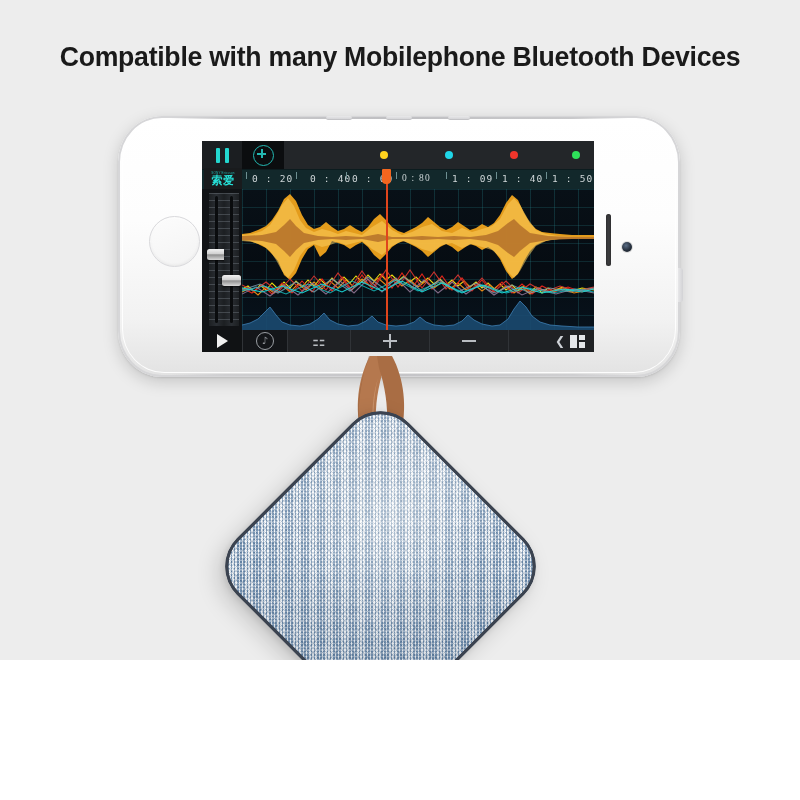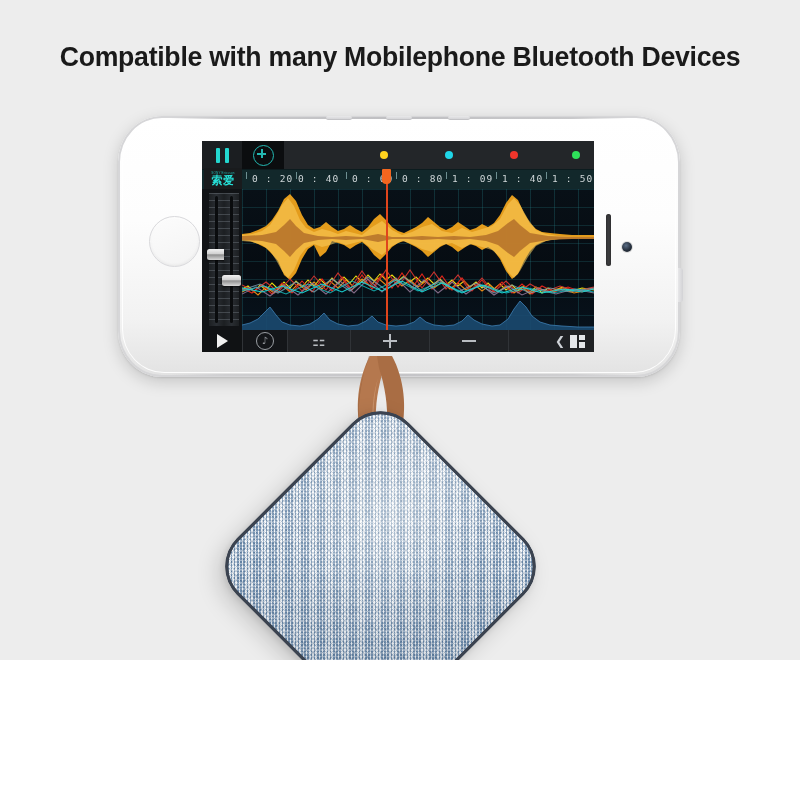--- a/index.html
+++ b/index.html
@@ -517,25 +517,25 @@
 
       <div class="app-ruler">
         <div class="ruler-logo">
           <span class="sub">SONY Ericsson</span>
           <span class="cjk">索爱</span>
         </div>
         <div class="ruler-track">
           <span class="ruler-tick" style="left:4px;"></span>
           <span class="ruler-label" style="left:10px;">0 : 20</span>
           <span class="ruler-tick" style="left:54px;"></span>
-          <span class="ruler-label" style="left:56px;text-align:right;">0 : 40</span>
+          <span class="ruler-label" style="left:68px;text-align:right;">0 : 40</span>
           <span class="ruler-tick" style="left:104px;"></span>
           <span class="ruler-label" style="left:110px;">0 : 60</span>
           <span class="ruler-tick" style="left:154px;"></span>
-          <span class="ruler-label" style="left:160px;">0 : 80</span>
+          <span class="ruler-label" style="left:160px;font-family:Liberation Serif, serif;">0 : 80</span>
           <span class="ruler-tick" style="left:204px;"></span>
           <span class="ruler-label" style="left:210px;">1 : 09</span>
           <span class="ruler-tick" style="left:254px;"></span>
           <span class="ruler-label" style="left:260px;">1 : 40</span>
           <span class="ruler-tick" style="left:304px;"></span>
           <span class="ruler-label" style="left:310px;">1 : 50</span>
         </div>
       </div>
 
       <div class="app-canvas">

